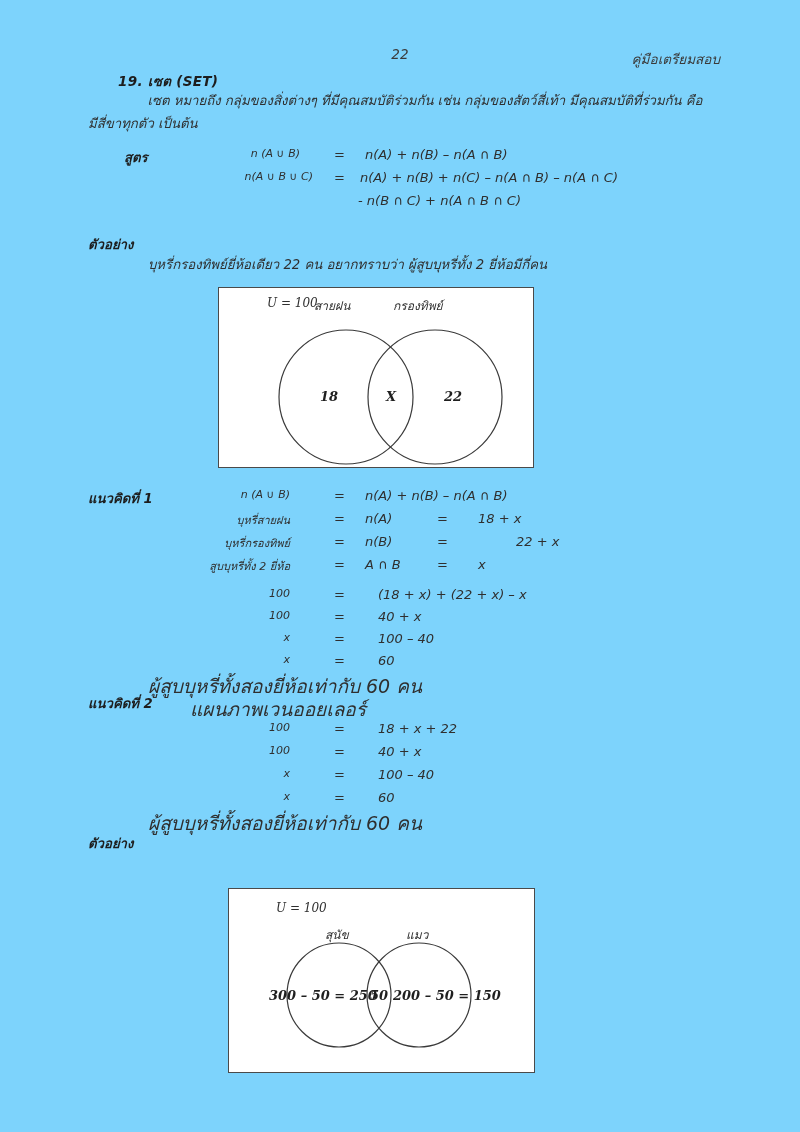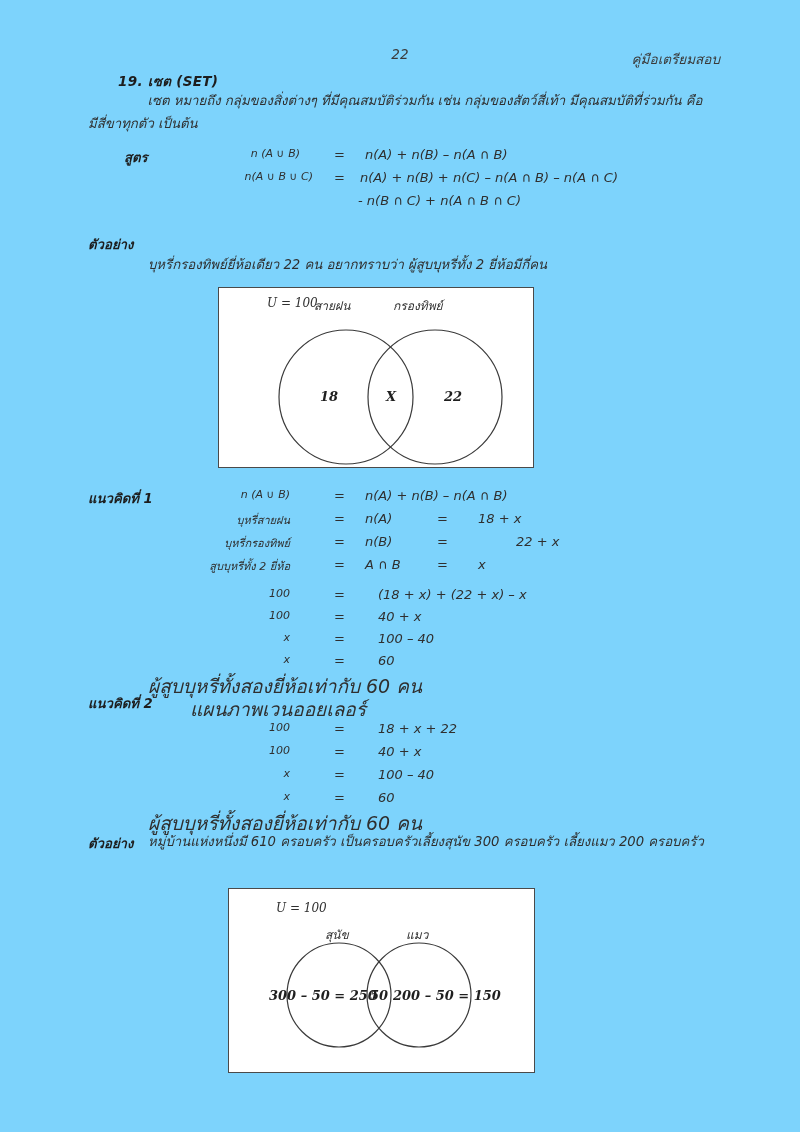--- a/index.html
+++ b/index.html
@@ -220,23 +220,20 @@
   <div class="m-eq" style="left:334px; top:767px;">=</div>
   <div class="m-rhs" style="left:378px; top:767px;">100 – 40</div>
 
   <div class="m-lhs" style="left:190px; top:790px; width:100px;">x</div>
   <div class="m-eq" style="left:334px; top:790px;">=</div>
   <div class="m-rhs" style="left:378px; top:790px;">60</div>
 
   <div class="abs body-line" style="left:148px; top:811px;">ผู้สูบบุหรี่ทั้งสองยี่ห้อเท่ากับ  60  คน</div>
 
   <div class="abs label-bold" style="left:88px; top:833px;">ตัวอย่าง</div>
-  <div class="abs" style="left:148px; top:833px; width:582px;">
-    <div class="justify-line">หมู่บ้านแห่งหนึ่งมี  610  ครอบครัว  เป็นครอบครัวเลี้ยงสุนัข  300  ครอบครัว  เลี้ยงแมว  200  ครอบครัว</div>
-  </div>
 
   <div class="abs venn-box" style="left:228px; top:888px; width:307px; height:185px;">
     <div class="venn-u" style="left:15px; top:12px;">U  =  100</div>
     <div class="venn-caption" style="left:96px; top:36px;">สุนัข</div>
     <div class="venn-caption" style="left:177px; top:36px;">แมว</div>
     <svg class="venn-svg abs" style="left:0; top:0;" width="307" height="185">
       <circle cx="110" cy="106" r="52" fill="none" stroke="#3a3a3a" stroke-width="1.2"></circle>
       <circle cx="190" cy="106" r="52" fill="none" stroke="#3a3a3a" stroke-width="1.2"></circle>
     </svg>
     <div class="venn-num-serif" style="left:40px; top:99px; width:100px; text-align:center;">300 – 50  = 250</div>

